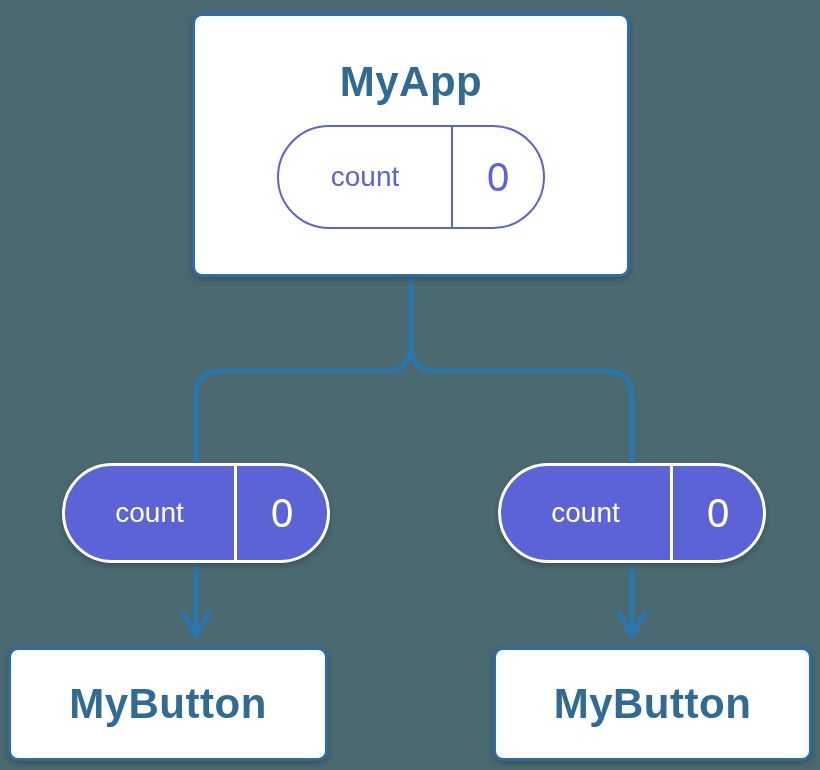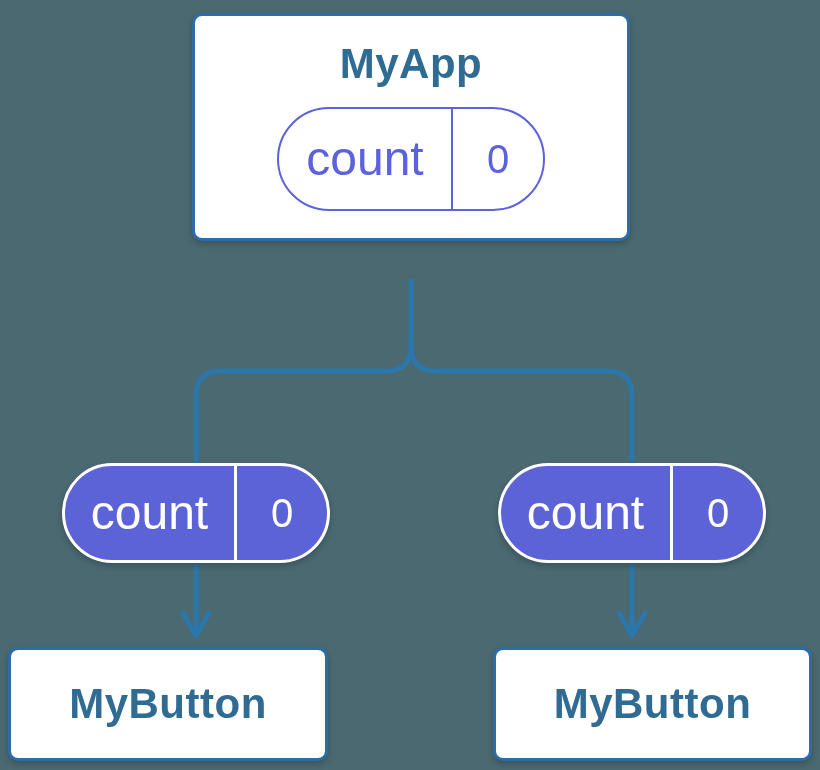--- a/index.html
+++ b/index.html
@@ -32,21 +32,21 @@
     box-shadow: 0 3px 6px rgba(0, 0, 0, 0.22);
     display: flex;
     flex-direction: column;
     align-items: center;
     justify-content: center;
   }
   .app-card {
     left: 192px;
     top: 13px;
     width: 438px;
-    height: 228px;
+    height: 264px;
     gap: 22px;
   }
   .card-title {
     font-size: 42px;
     font-weight: bold;
     color: #306b93;
     line-height: 1;
     letter-spacing: 0.5px;
   }
   .pill {
@@ -85,21 +85,21 @@
   .solid-pill .pill-value {
     color: #ffffff;
   }
   .pill-left  { left: 62px;  top: 463px; }
   .pill-right { left: 498px; top: 463px; }
   .pill-name {
     flex: 1 1 auto;
     display: flex;
     align-items: center;
     justify-content: center;
-    font-size: 48px;
+    font-size: 28px;
     line-height: 1;
   }
   .pill-value {
     flex: 0 0 90px;
     display: flex;
     align-items: center;
     justify-content: center;
     font-size: 40px;
     line-height: 1;
   }

